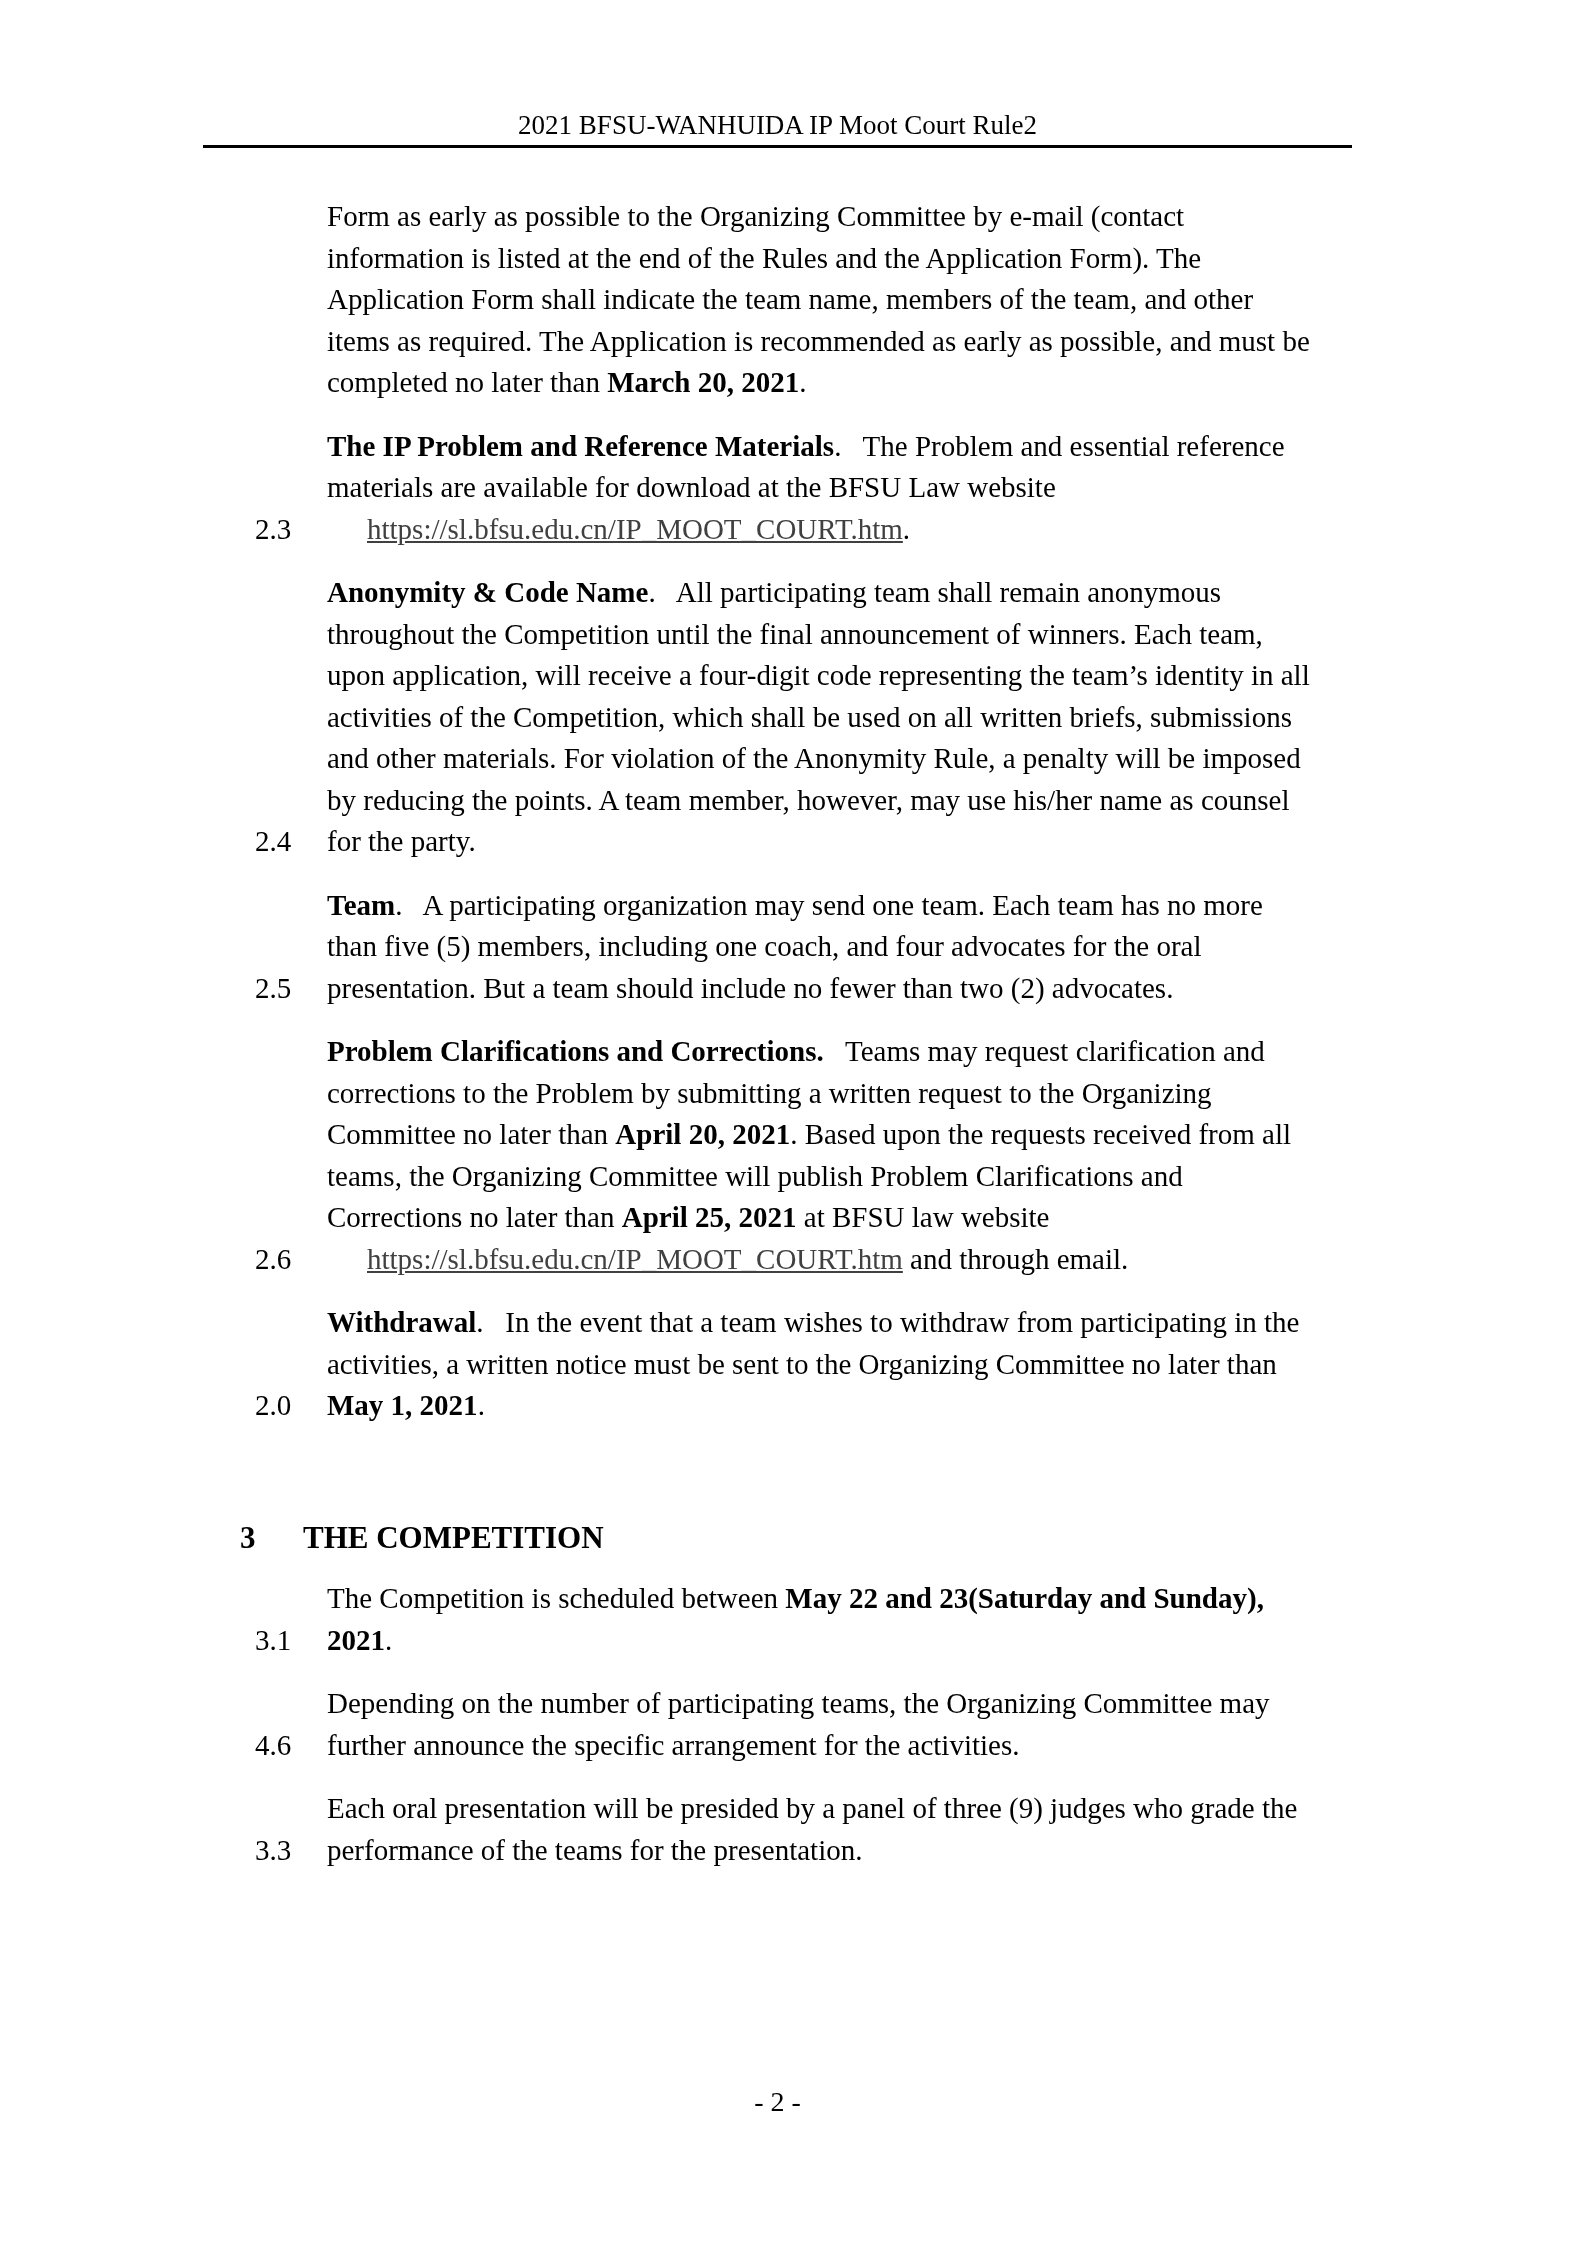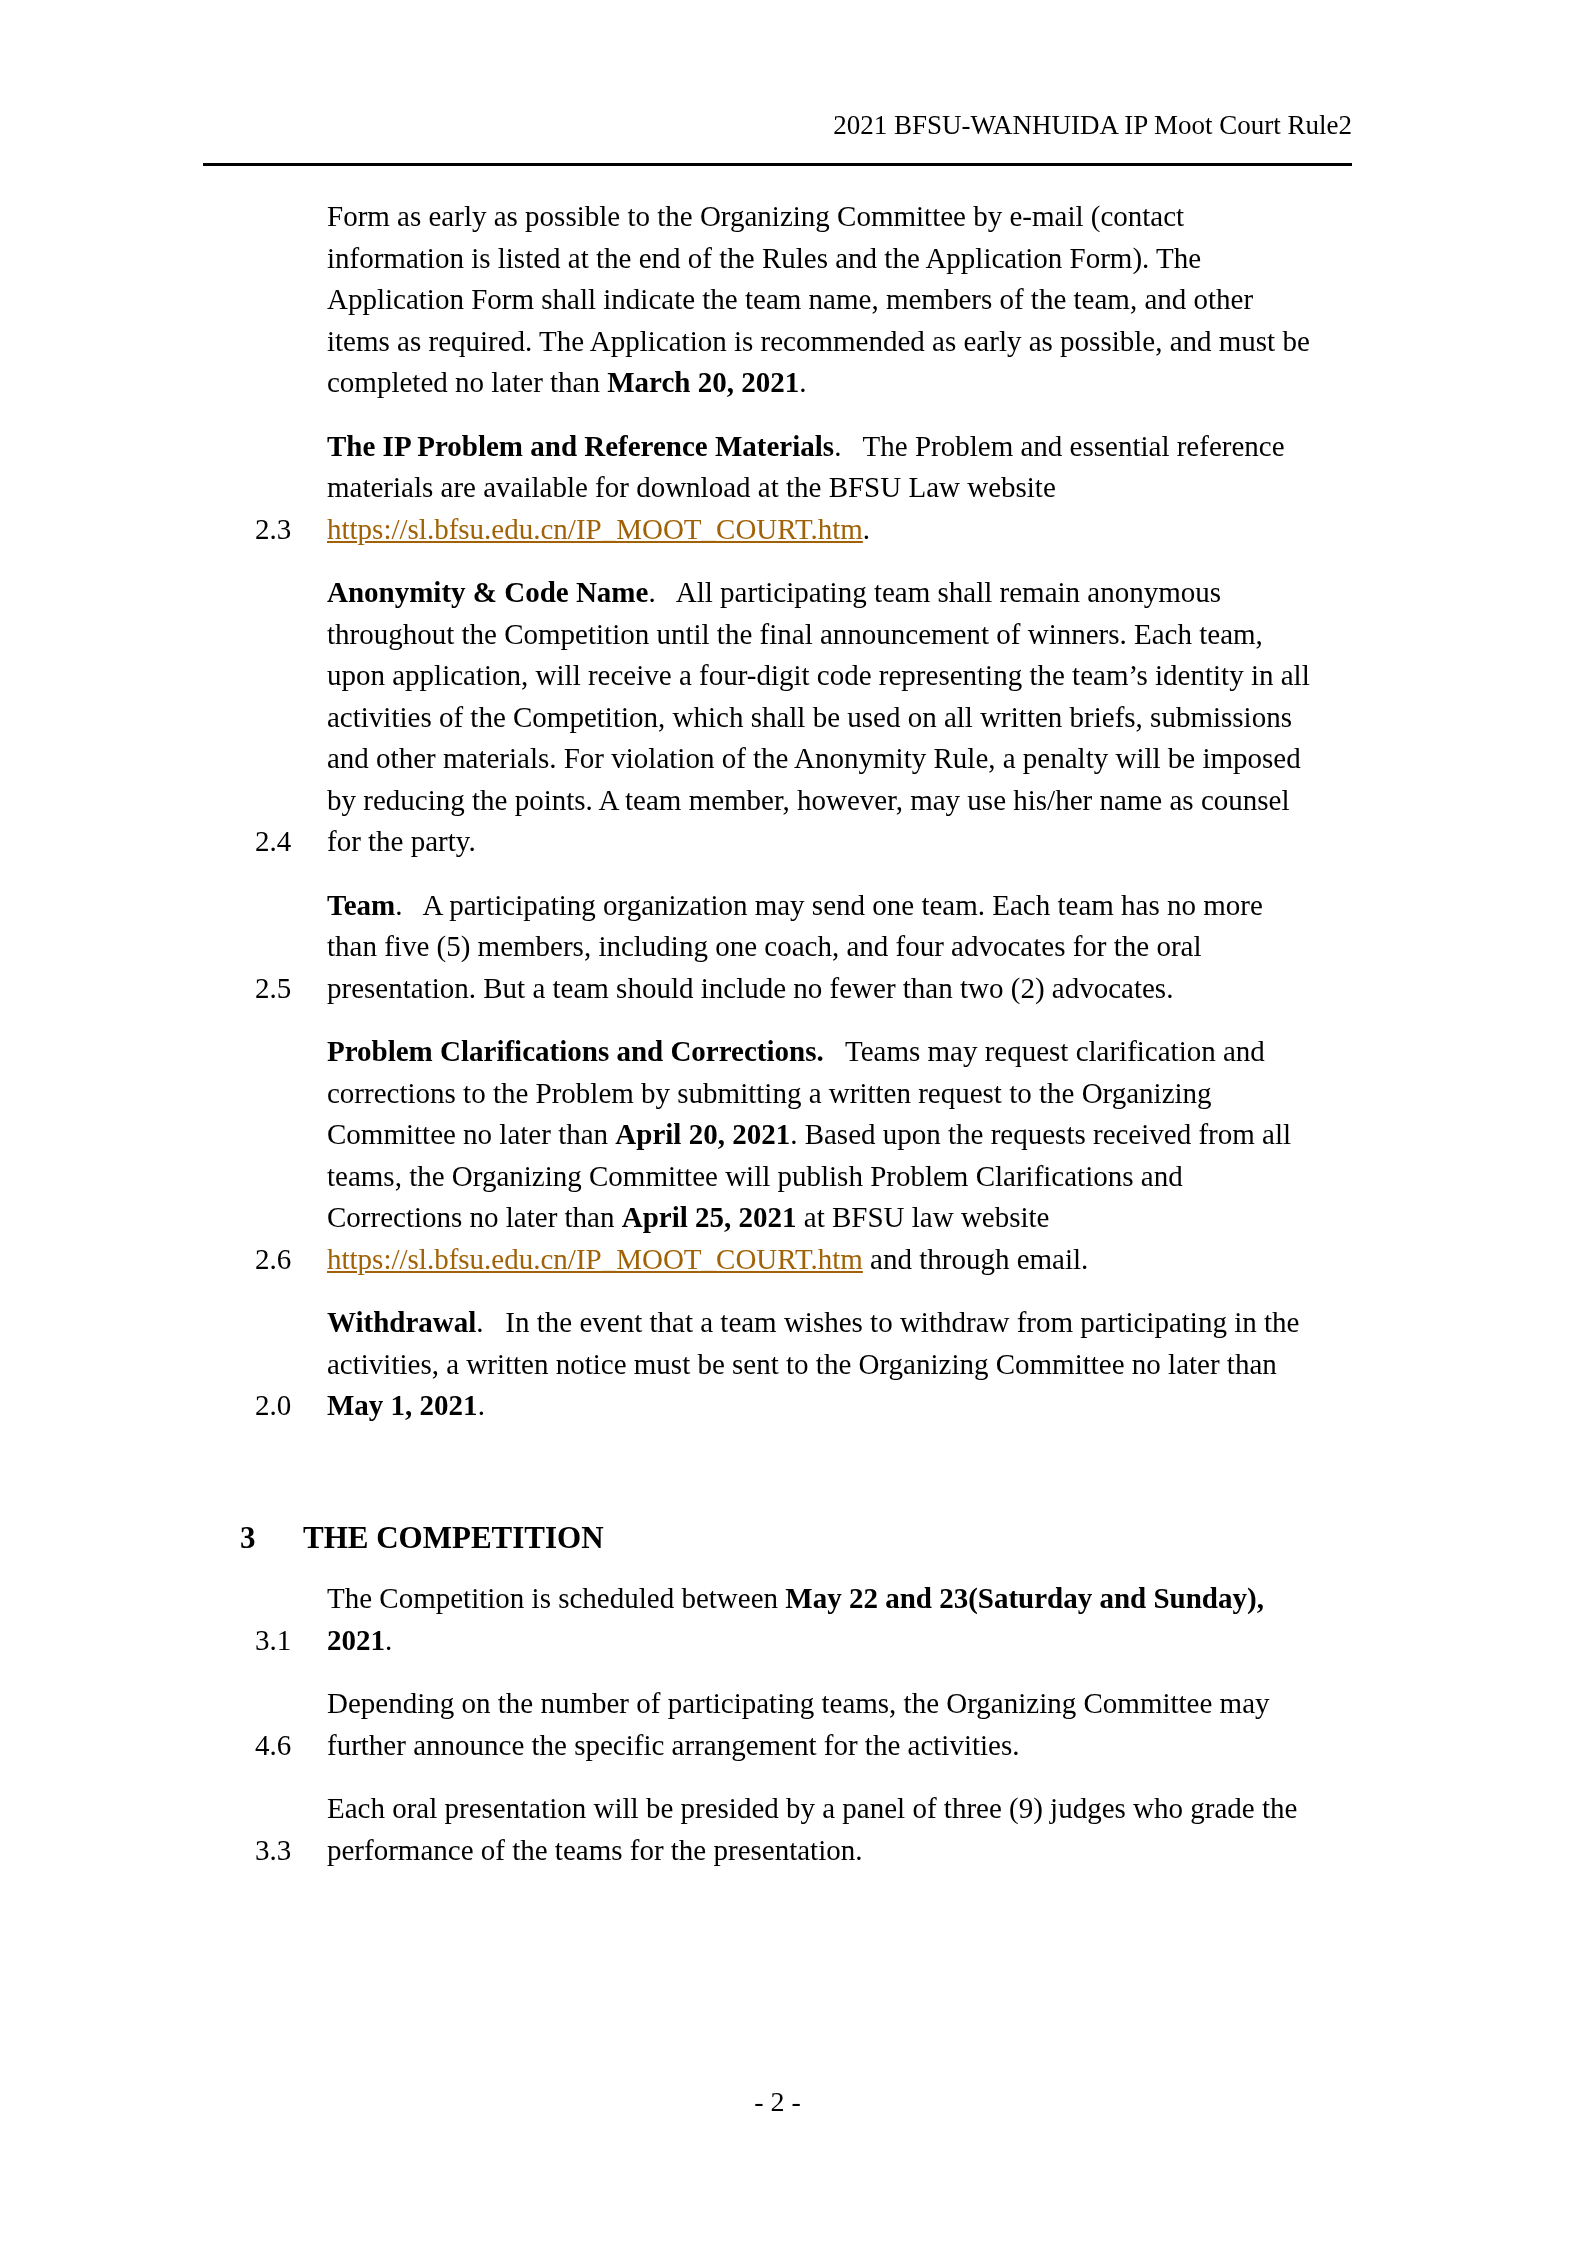--- a/index.html
+++ b/index.html
@@ -15,26 +15,26 @@
     font-family: "Liberation Serif", serif;
     color: #000000;
     overflow: hidden;
   }
   .page-header {
     position: absolute;
     top: 110px;
     left: 203px;
     width: 1149px;
     display: flex;
-    justify-content: flex-end;
+    justify-content: center;
     align-items: flex-end;
     font-size: 27px;
     line-height: 30px;
     border-bottom: 3px solid #000000;
-    padding-bottom: 23px;
+    padding-bottom: 5px;
   }
   .content {
     position: absolute;
     top: 196px;
     left: 203px;
     width: 1149px;
     font-size: 29px;
     line-height: 41.5px;
   }
   .item {
@@ -50,22 +50,23 @@
     font-family: Liberation Serif, serif;
   }
   .item .body {
     margin: 0;
     width: 985px;
     white-space: pre-wrap;
   }
   .run { font-weight: normal; }
   .run.bold { font-weight: bold; }
   .doc-link {
-    color: #a16207;
+    color: #404040;
     text-decoration: underline;
+    margin-left: 40px;
   }
   .section-heading {
     display: flex;
     margin-top: 90px;
     margin-bottom: 20px;
     font-weight: bold;
     font-size: 31px;
     line-height: 41.5px;
   }
   .section-heading .h-num {

